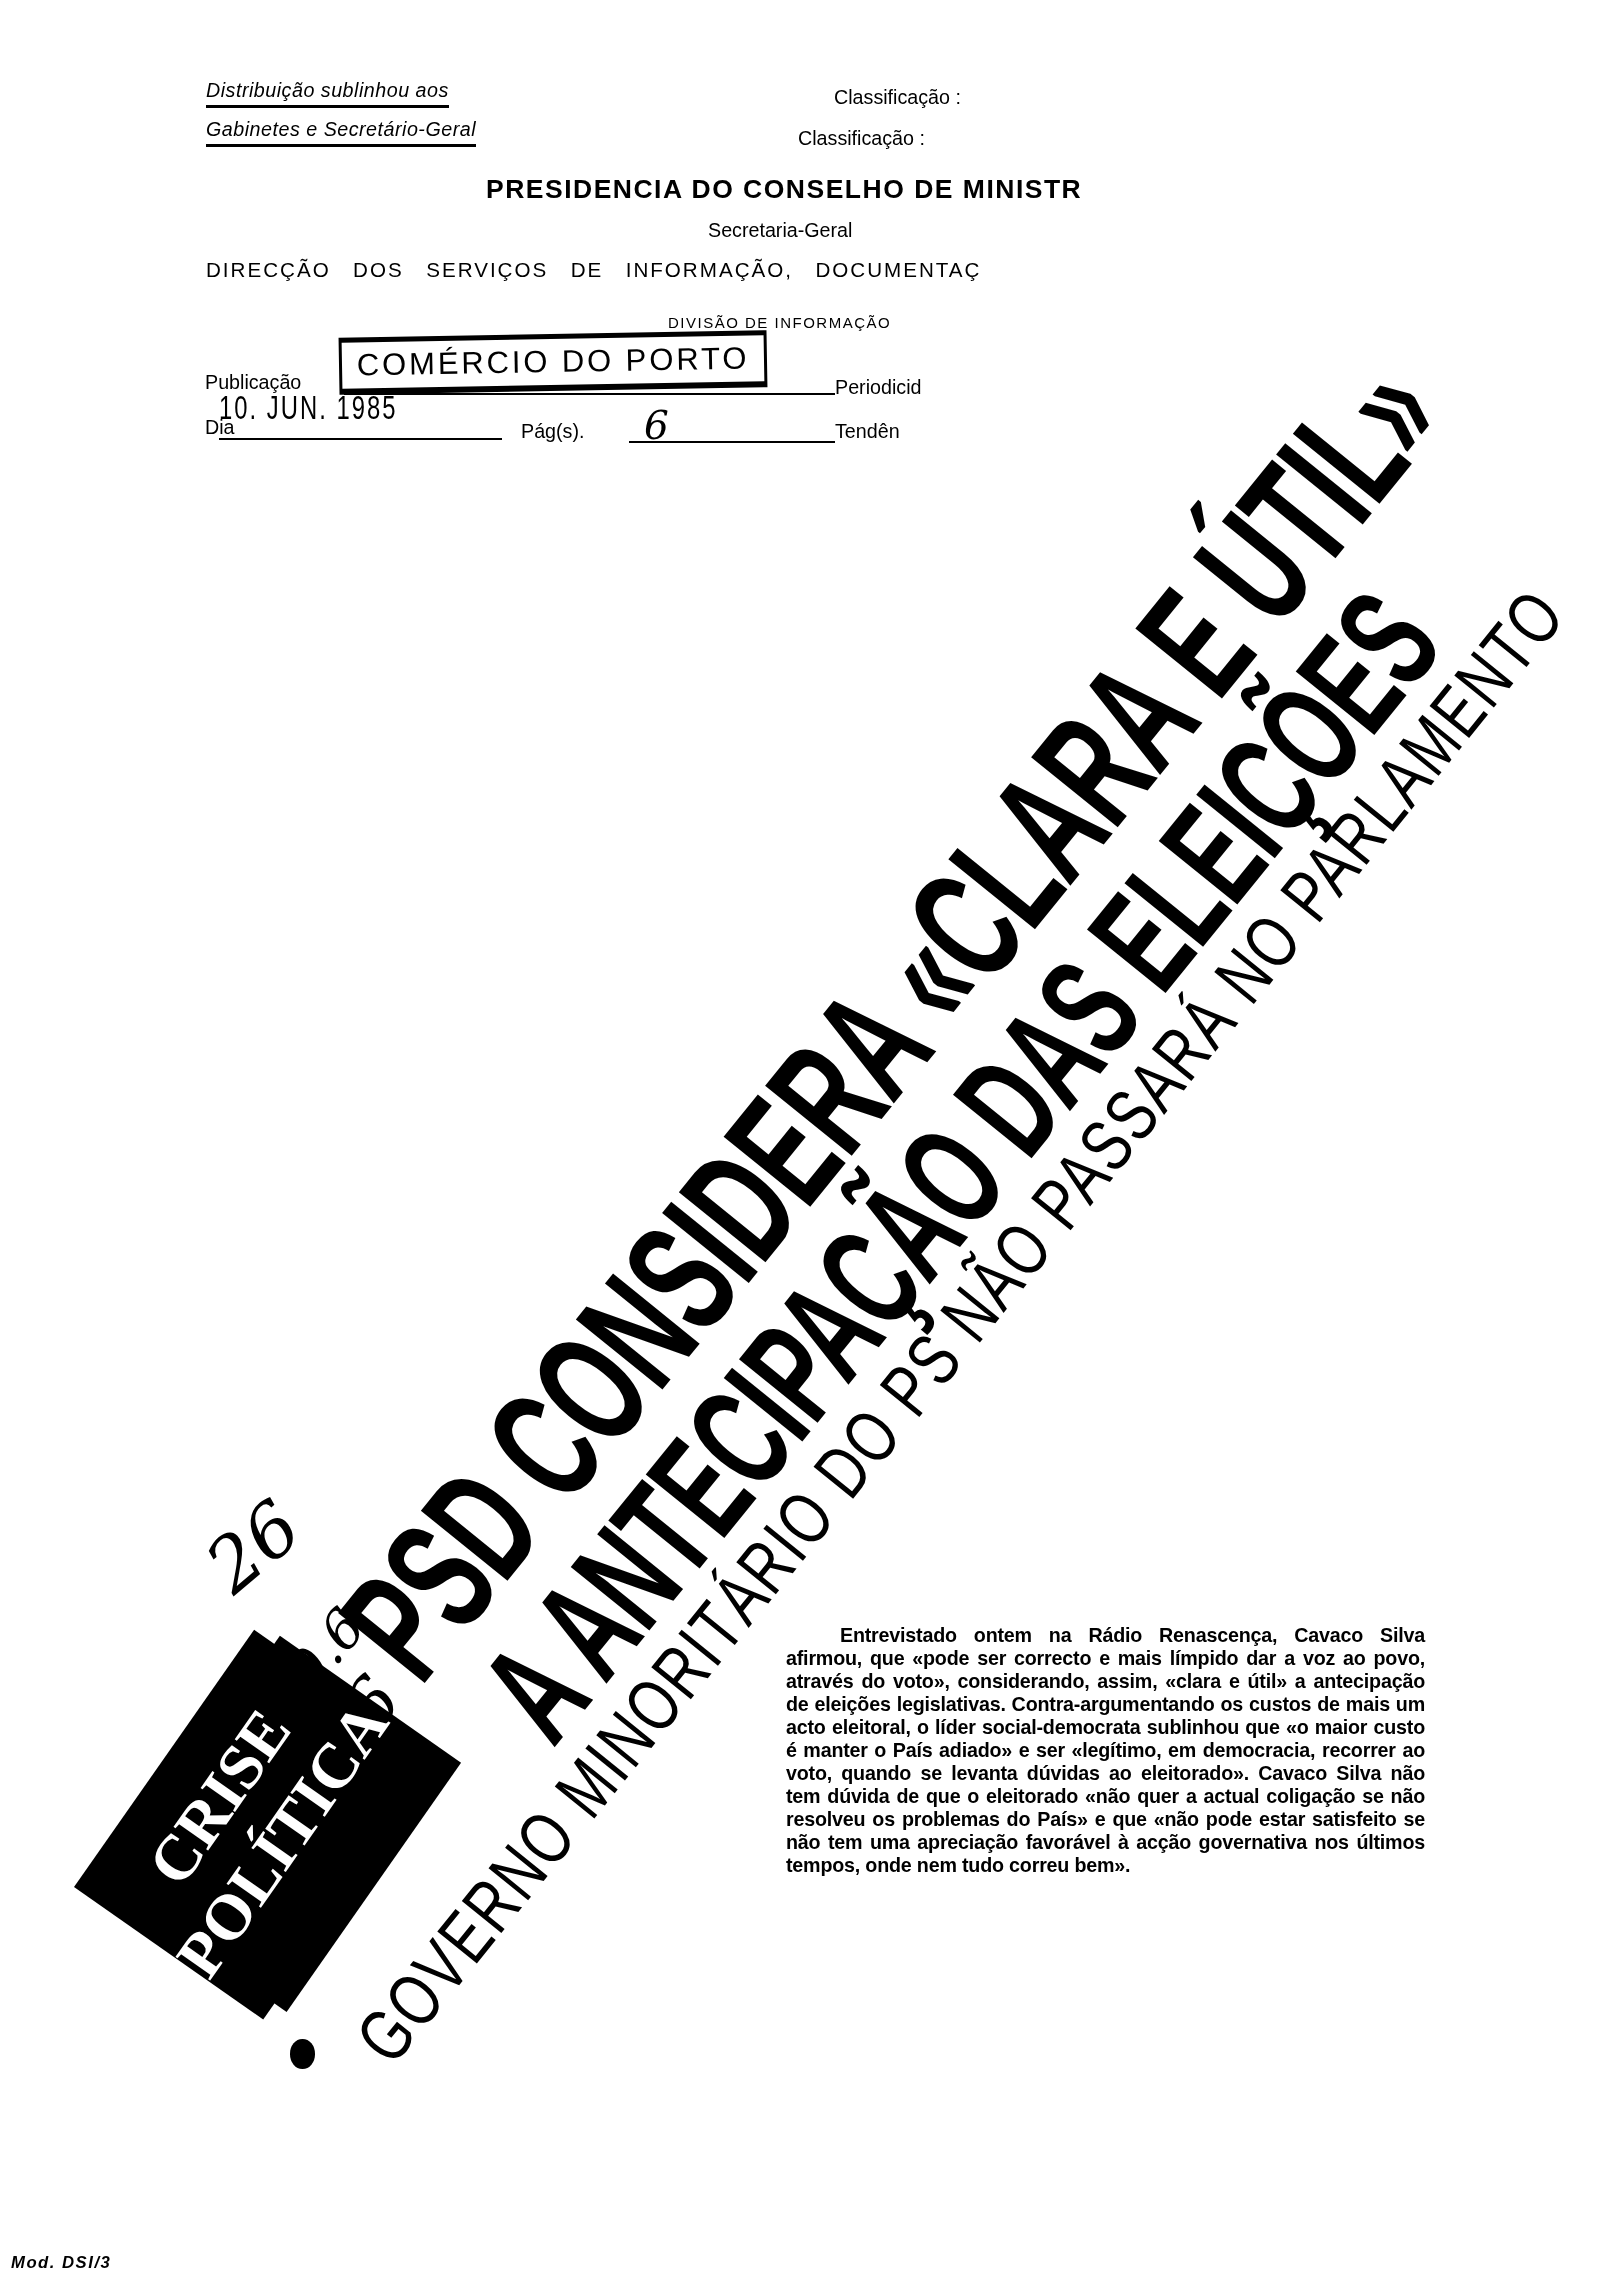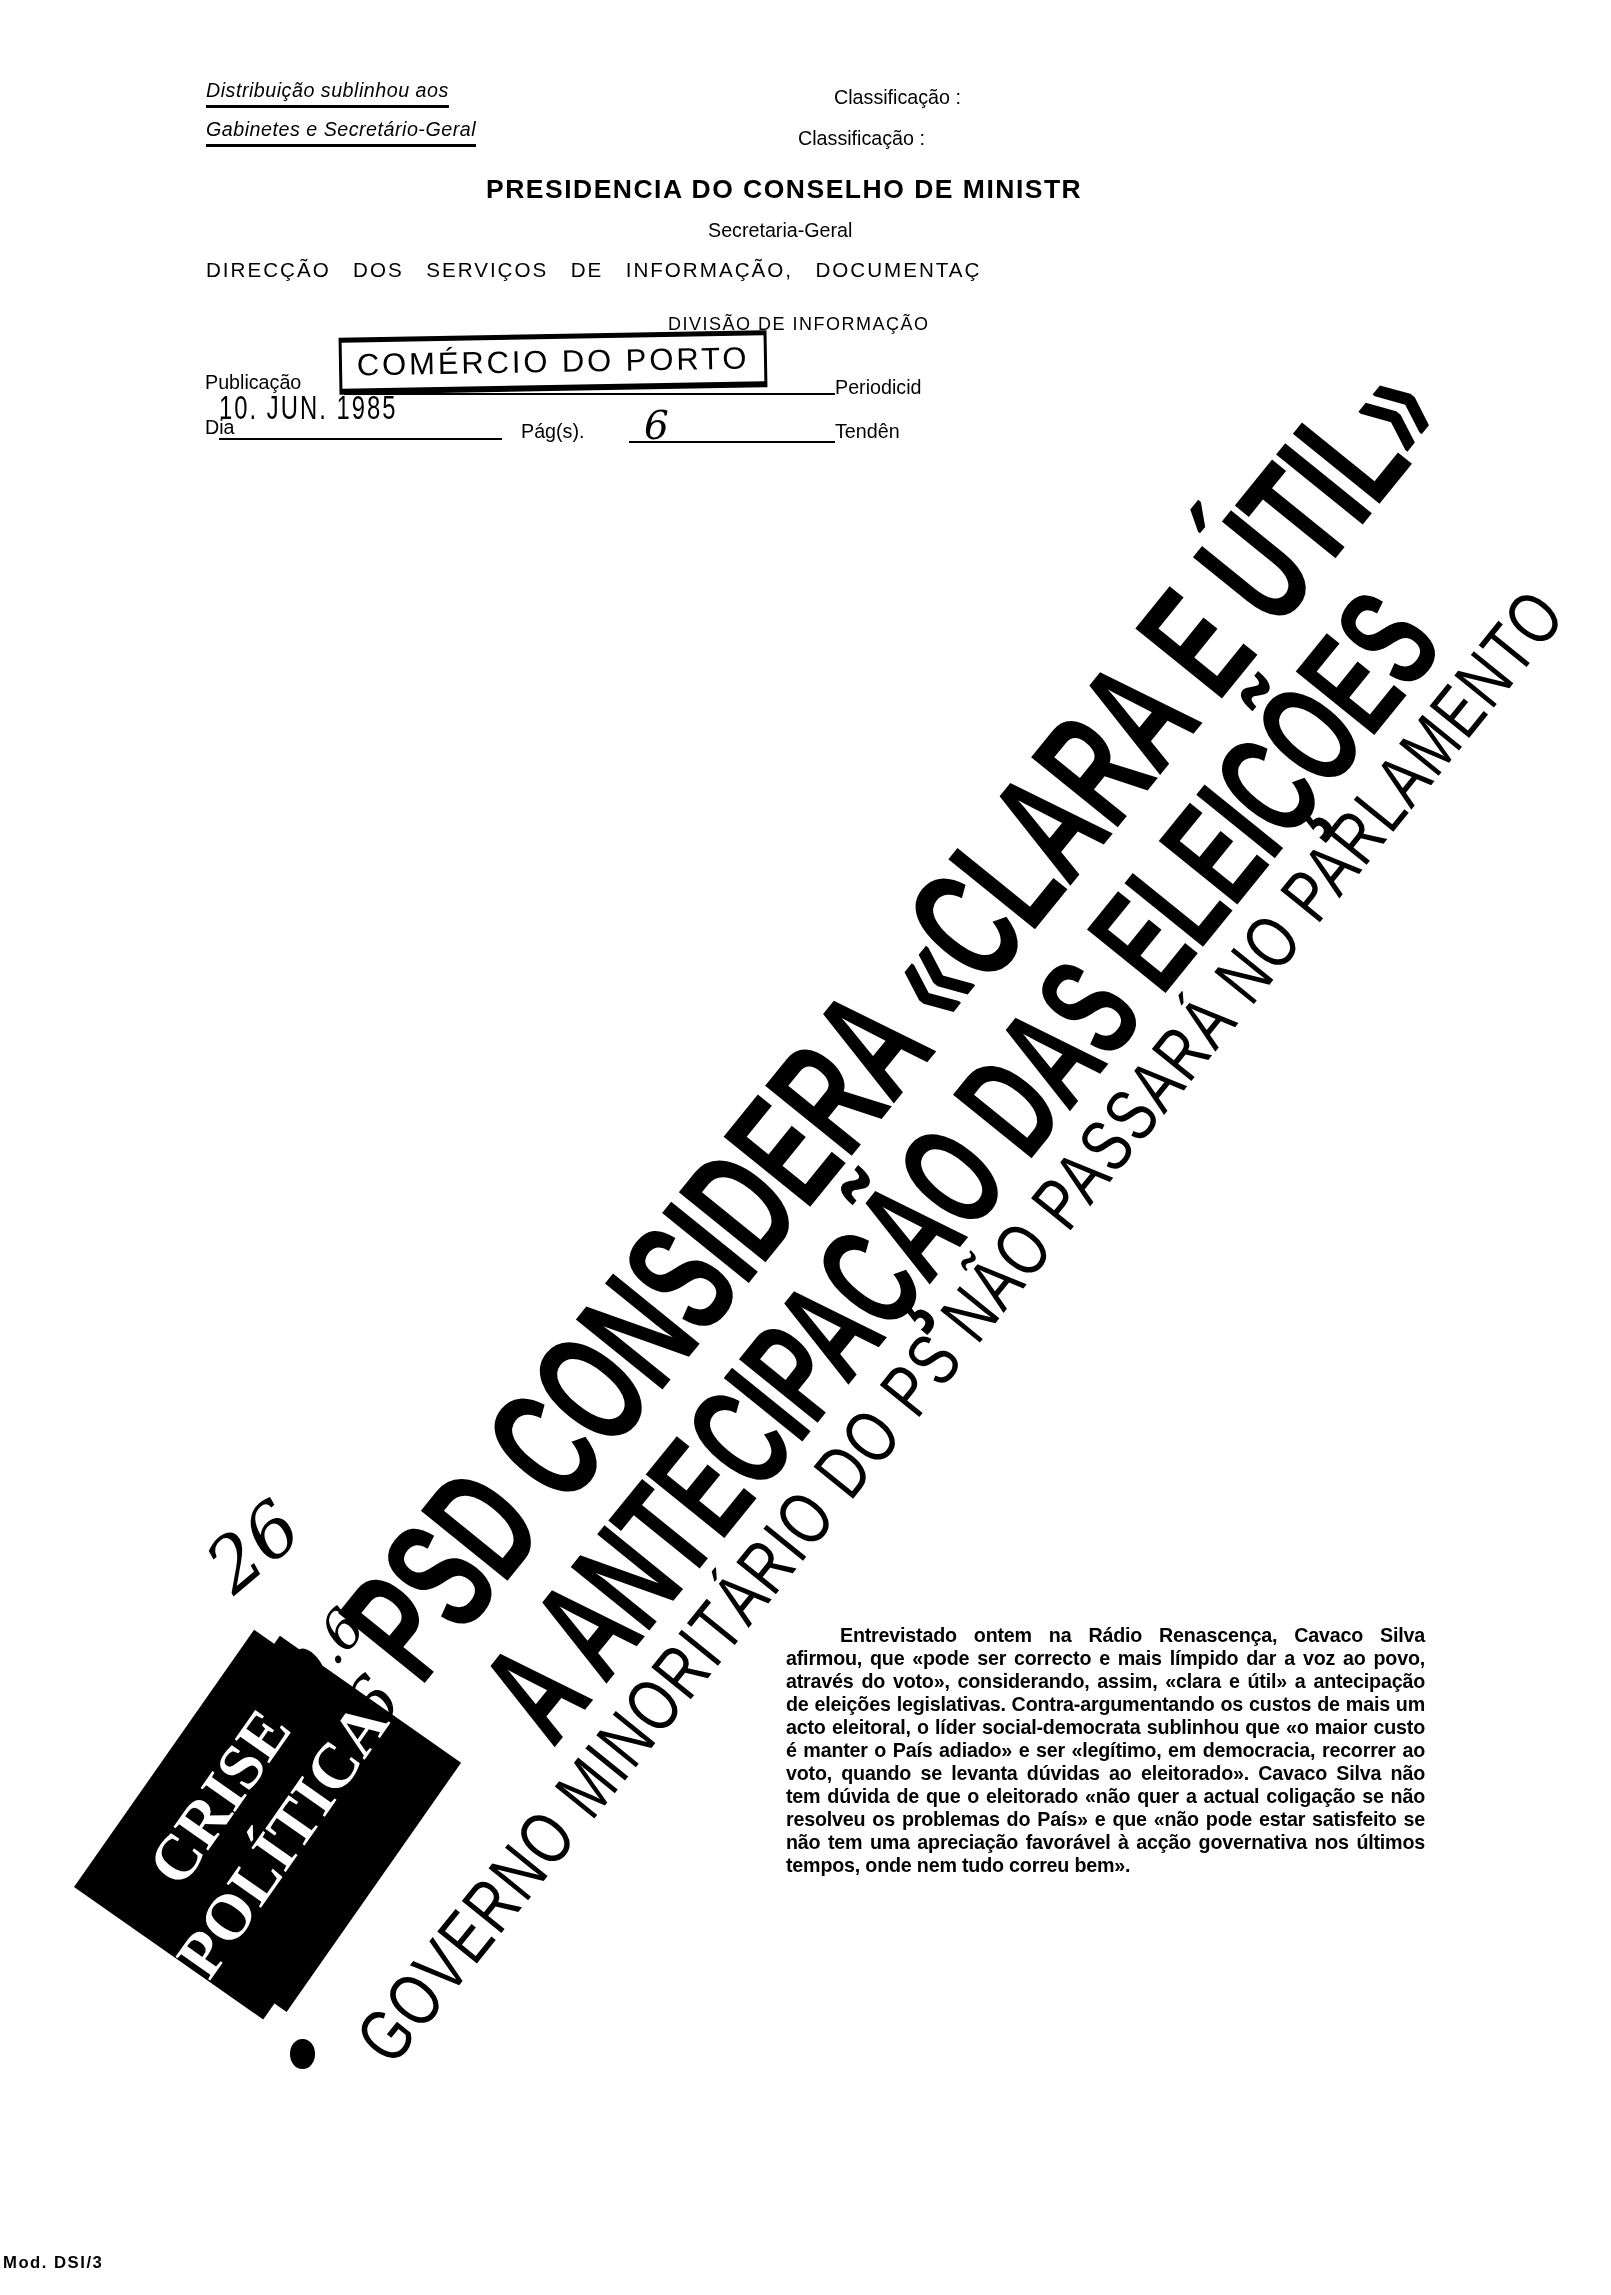--- a/index.html
+++ b/index.html
@@ -7,21 +7,21 @@
     width: 1612px; height: 2295px; position: relative; overflow: hidden;
     font-family: "Liberation Sans", sans-serif; color: #000;
   }
   .abs { position: absolute; }
   .ital { font-style: italic; font-size: 19.7px; letter-spacing: 0.5px; }
   .uline { border-bottom: 3.4px solid #000; padding-bottom: 2.9px; }
   .hdr-label { font-size: 19.7px; }
   .title-main { font-size: 26.5px; font-weight: bold; letter-spacing: 1.5px; white-space: nowrap; }
   .sub-title { font-size: 19.7px; }
   .direccao { font-size: 20.6px; letter-spacing: 2px; word-spacing: 14.7px; white-space: nowrap; }
-  .divisao { font-size: 18px; letter-spacing: 1.5px; }
+  .divisao { font-size: 15px; letter-spacing: 1.5px; }
   .field-label { font-size: 19.7px; white-space: nowrap; }
   .field-line { border-bottom: 2.5px solid #000; position: absolute; }
   .stamp {
     border: 3.4px solid #000; border-top-width: 5.9px; border-bottom-width: 6.9px;
     font-size: 31px; letter-spacing: 2.9px; padding: 4.9px 14.7px; white-space: nowrap;
     transform: rotate(-1deg);
   }
   .date-stamp { font-size: 34px; transform: scaleX(0.7); transform-origin: left; letter-spacing: 2.9px; white-space: nowrap; }
   .handwriting { font-family: "DejaVu Serif", serif; font-style: italic; }
   .rot {
@@ -97,14 +97,14 @@
   <span style="padding-top:29.5px;">CRISE</span>
   <span>POLÍTICA</span>
 </div>
 
 <div class="dot" style="left:290px; top:2039px; width:24.6px; height:29.5px;"></div>
 
 <div class="abs article" style="left:786px; top:1624px; width:639px;">
   <p>Entrevistado ontem na Rádio Renascença, Cavaco Silva afirmou, que «pode ser correcto e mais límpido dar a voz ao povo, através do voto», considerando, assim, «clara e útil» a antecipação de eleições legislativas. Contra-argumentando os custos de mais um acto eleitoral, o líder social-democrata sublinhou que «o maior custo é manter o País adiado» e ser «legítimo, em democracia, recorrer ao voto, quando se levanta dúvidas ao eleitorado». Cavaco Silva não tem dúvida de que o eleitorado «não quer a actual coligação se não resolveu os problemas do País» e que «não pode estar satisfeito se não tem uma apreciação favorável à acção governativa nos últimos tempos, onde nem tudo correu bem».</p>
 </div>
 
-<div class="abs footer" style="left:3px; top:2253px;">Mod. DSI/3</div>
+<div class="abs footer" style="left:11px; top:2253px;font-style:italic;">Mod. DSI/3</div>
 
 
 </body></html>

